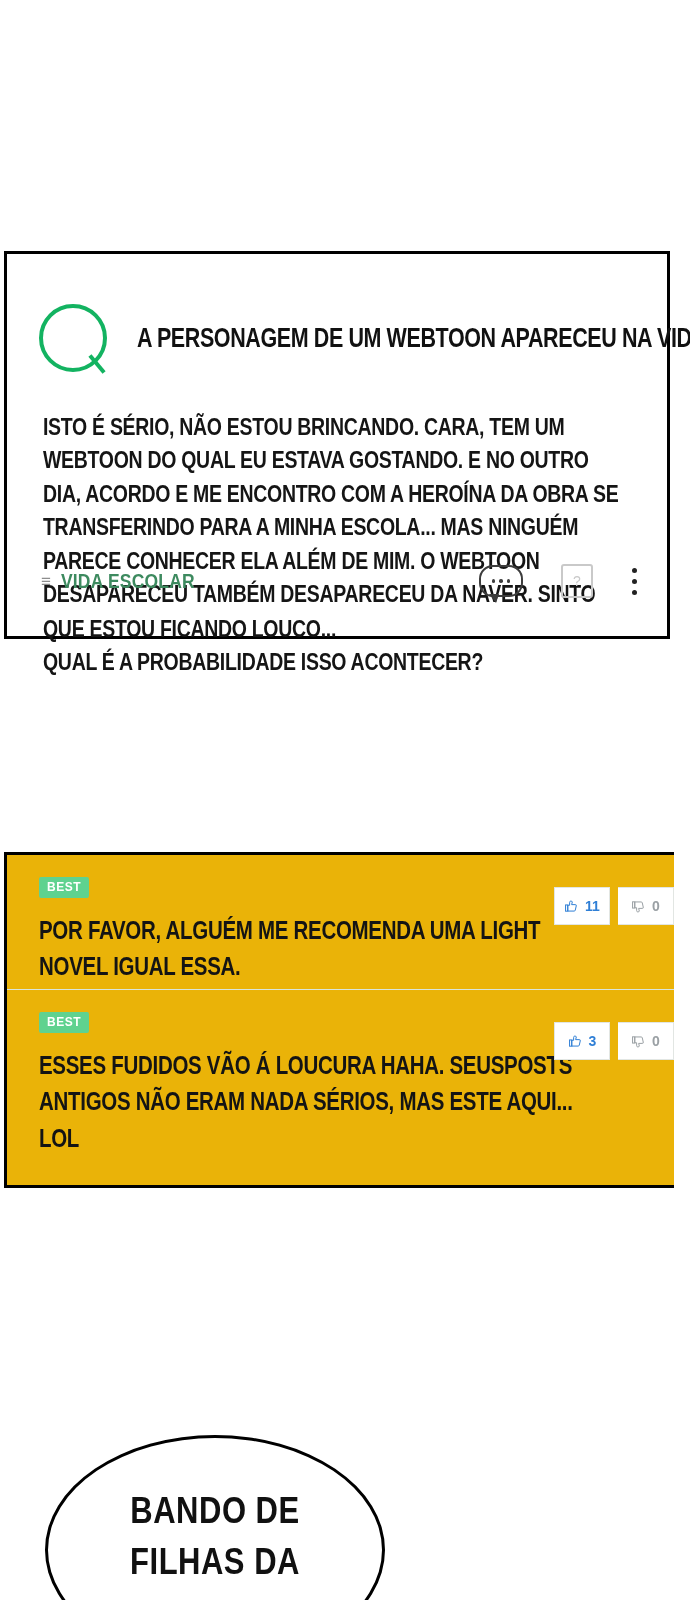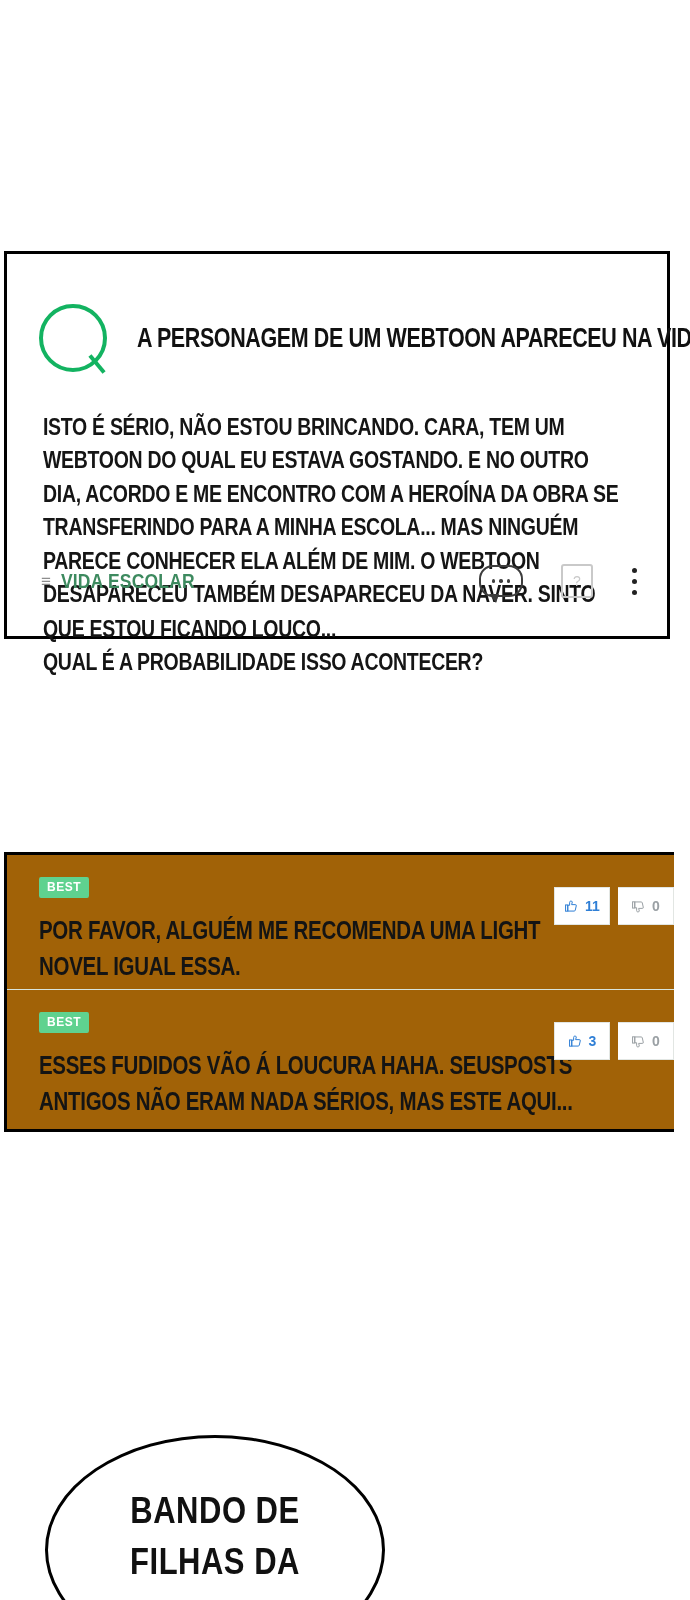--- a/index.html
+++ b/index.html
@@ -156,24 +156,24 @@
     border-radius: 50%;
     display: block;
   }
 
   
   .comments-card {
     position: absolute;
     left: 4px;
     top: 852px;
     width: 670px;
-    height: 280px;
+    height: 336px;
     border: 3px solid #000000;
     border-right: none;
-    background: #a16207;
+    background: #eab308;
     box-sizing: border-box;
     overflow: hidden;
   }
   .comment {
     position: relative;
     padding: 22px 0 20px 32px;
     box-sizing: border-box;
   }
   .comment + .comment {
     border-top: 1px solid #d9e5dc;

